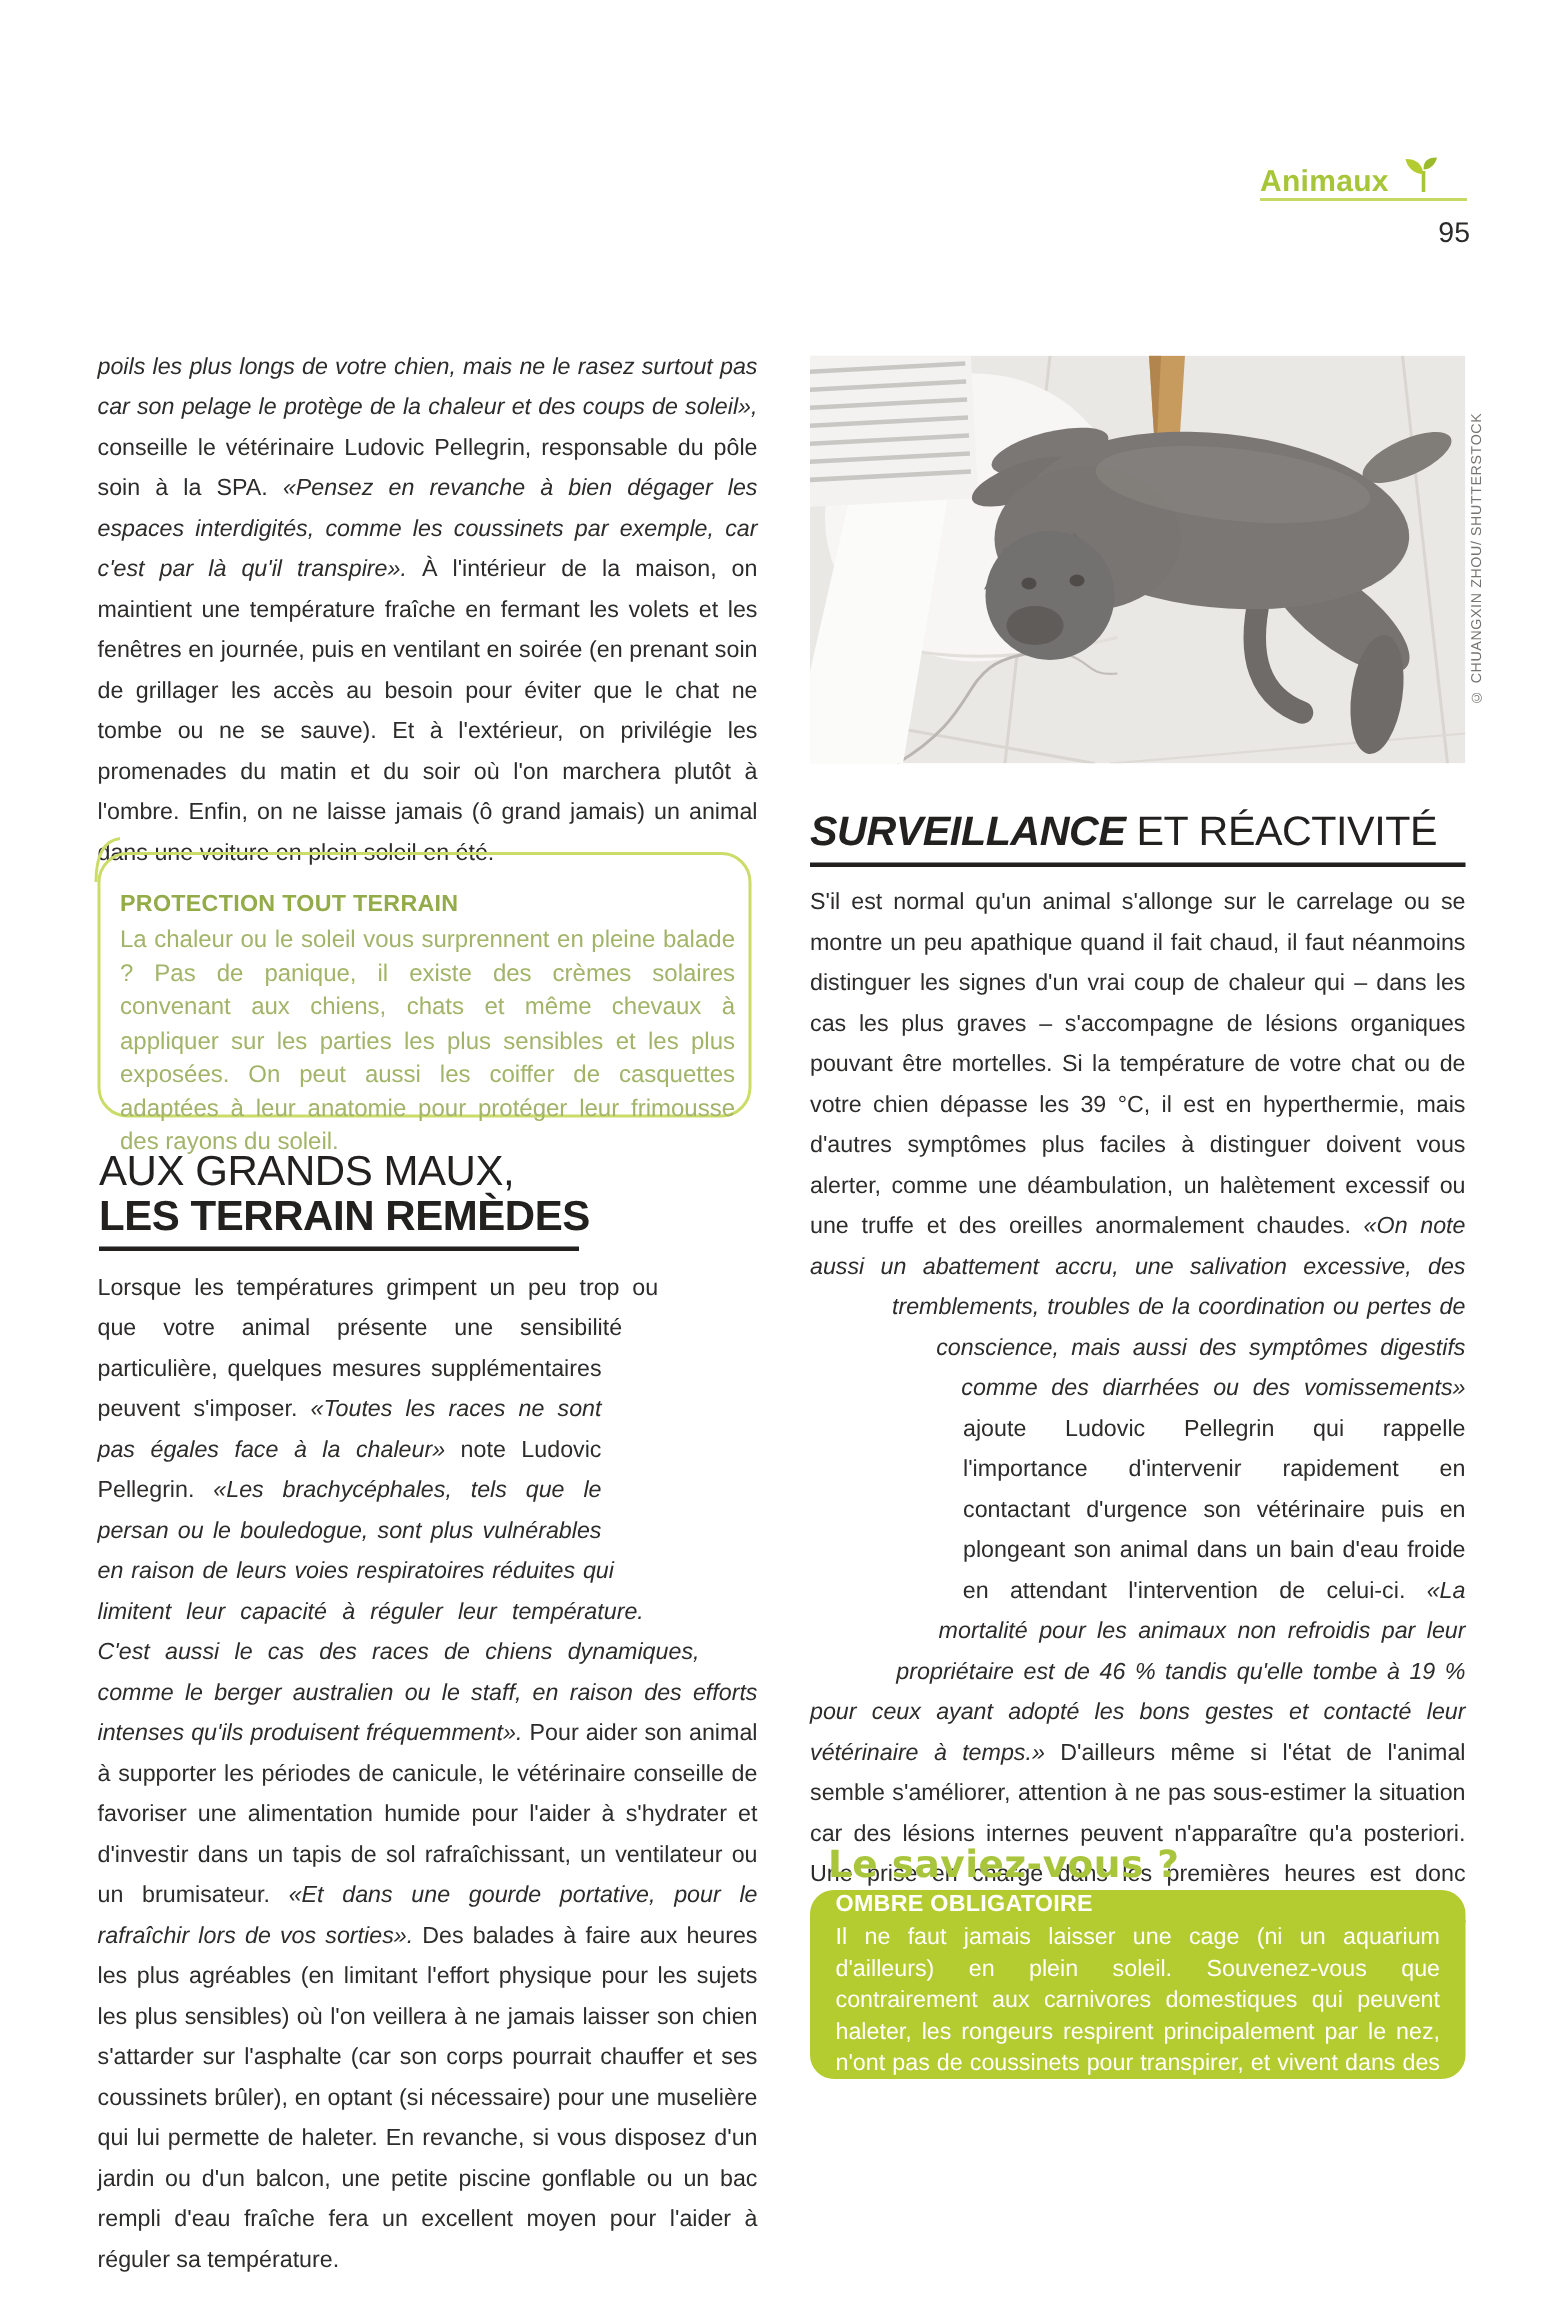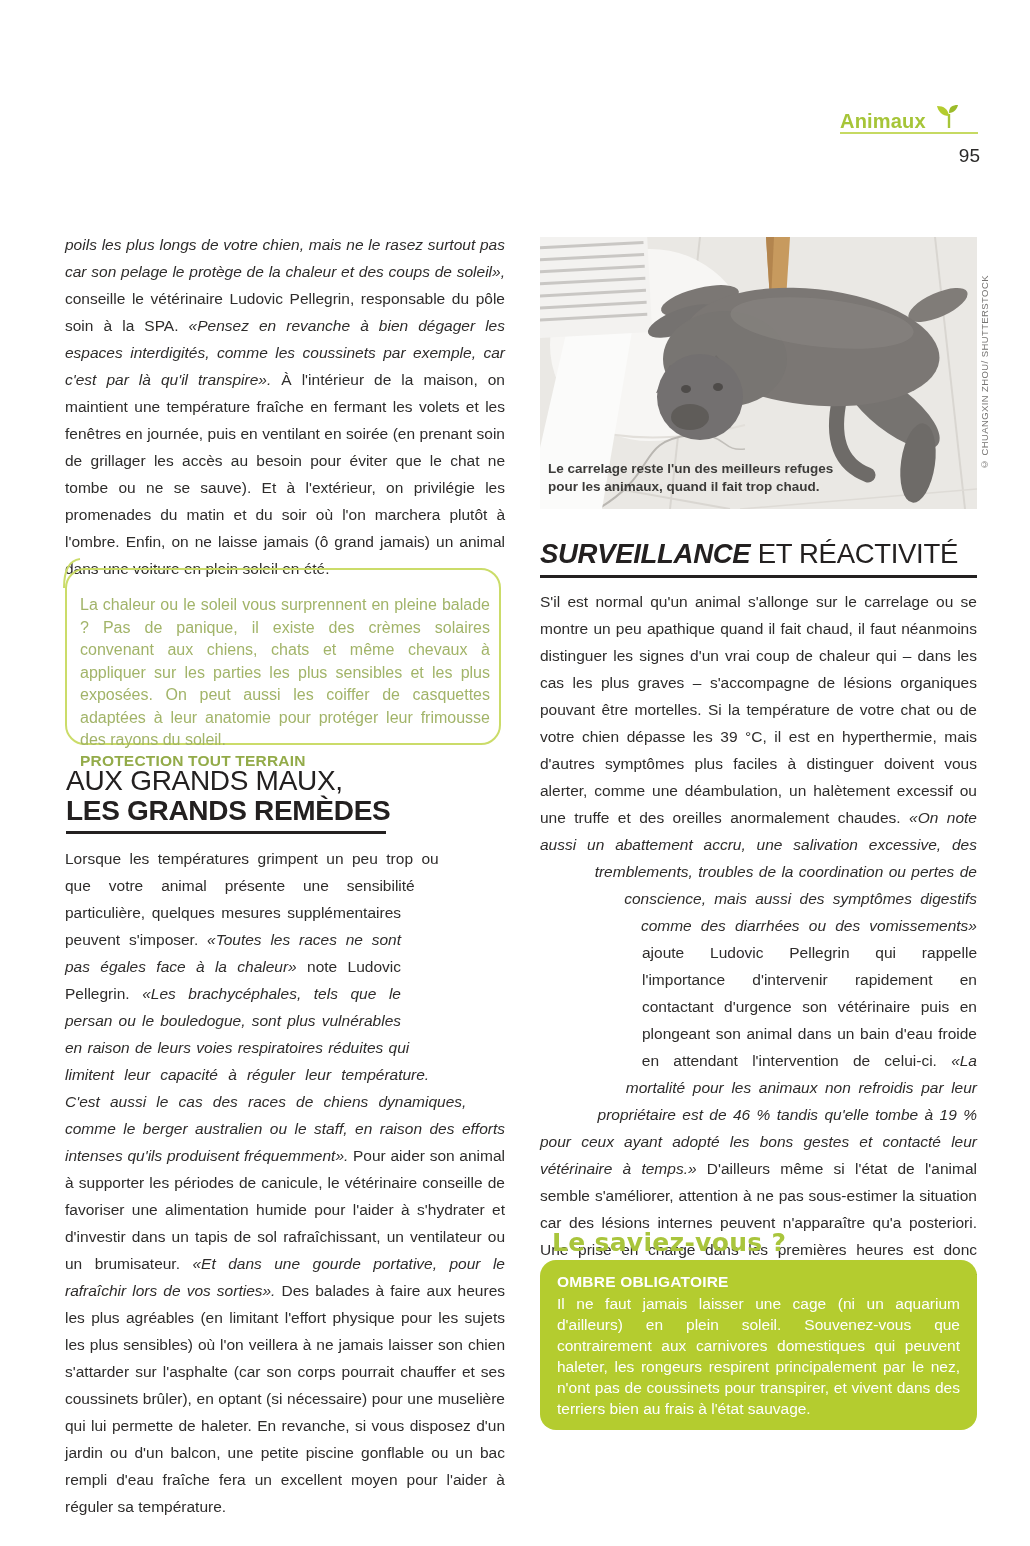--- a/index.html
+++ b/index.html
@@ -49,22 +49,22 @@
   #h-right{position:absolute;left:540px;top:538px;width:437px;font-size:27.5px;color:#232020;letter-spacing:-.3px;}
   #h-right .b{font-weight:bold;font-style:italic;}
   #h-right-rule{position:absolute;left:540px;top:575px;width:437px;height:3px;background:#232020;}
   
   #col-right{position:absolute;left:540px;top:588px;width:437px;}
   #wrap-right{float:left;width:102px;height:532px;
               shape-outside:circle(131px at -18px 406px);}
   
   #saviez-title{position:absolute;left:552px;top:1228px;font-size:25px;font-weight:bold;color:#a9c53c;
                 font-family:"DejaVu Sans", sans-serif;letter-spacing:.3px;}
-  #saviez-box{position:absolute;left:540px;top:1260px;width:437px;height:170px;background:#b4cc2f;
-              border-radius:16px;box-sizing:border-box;padding:13px 17px;}
+  #saviez-box{position:absolute;left:540px;top:1260px;width:437px;height:126px;background:#b4cc2f;
+              border-radius:16px;box-sizing:border-box;padding:1px 17px;}
   #saviez-heading{font-size:15.5px;font-weight:bold;color:#ffffff;letter-spacing:.2px;margin-bottom:2px;}
   #saviez-body{font-size:15.5px;line-height:21px;color:#ffffff;text-align:justify;}
 </style>
 </head>
 <body>
 
 <div id="page">
 
   <div id="header">
     <span class="brand">Animaux</span>
@@ -79,27 +79,27 @@
 
   <div id="col-left-p1" class="body-text">
     <span class="it">poils les plus longs de votre chien, mais ne le rasez surtout pas car son pelage le protège de la chaleur et des coups de soleil», </span><span>conseille le vétérinaire Ludovic Pellegrin, responsable du pôle soin à la SPA. </span><span class="it">«Pensez en revanche à bien dégager les espaces interdigités, comme les coussinets par exemple, car c'est par là qu'il transpire».</span><span> À l'intérieur de la maison, on maintient une température fraîche en fermant les volets et les fenêtres en journée, puis en ventilant en soirée (en prenant soin de grillager les accès au besoin pour éviter que le chat ne tombe ou ne se sauve). Et à l'extérieur, on privilégie les promenades du matin et du soir où l'on marchera plutôt à l'ombre. Enfin, on ne laisse jamais (ô grand jamais) un animal dans une voiture en plein soleil en été.</span>
   </div>
 
   <div id="bon-box"></div>
   <svg id="bon-hook" width="22" height="34" viewBox="0 0 22 34">
     <path d="M20 3 Q4 5 4 32" stroke="#cbdc69" stroke-width="2" fill="none"></path>
   </svg>
   <div id="bon-content">
+    <div id="bon-heading">PROTECTION TOUT TERRAIN</div>
     <div id="bon-body">La chaleur ou le soleil vous surprennent en pleine balade ? Pas de panique, il existe des crèmes solaires convenant aux chiens, chats et même chevaux à appliquer sur les parties les plus sensibles et les plus exposées. On peut aussi les coiffer de casquettes adaptées à leur anatomie pour protéger leur frimousse des rayons du soleil.</div>
-    <div id="bon-heading">PROTECTION TOUT TERRAIN</div>
   </div>
 
   <div id="h-left">
     <div class="l1">AUX GRANDS MAUX,</div>
-    <div class="l2">LES GRANDS REMÈDES</div>
+    <div class="l2">LES TERRAIN REMÈDES</div>
   </div>
   <div id="h-left-rule"></div>
 
   <div id="col-left-p2" class="body-text">
     <div id="wrap-left"></div>
     <span>Lorsque les températures grimpent un peu trop ou que votre animal présente une sensibilité particulière, quelques mesures supplémentaires peuvent s'imposer. </span><span class="it">«Toutes les races ne sont pas égales face à la chaleur»</span><span> note Ludovic Pellegrin. </span><span class="it">«Les brachycéphales, tels que le persan ou le bouledogue, sont plus vulnérables en raison de leurs voies respiratoires réduites qui limitent leur capacité à réguler leur température. C'est aussi le cas des races de chiens dynamiques, comme le berger australien ou le staff, en raison des efforts intenses qu'ils produisent fréquemment».</span><span> Pour aider son animal à supporter les périodes de canicule, le vétérinaire conseille de favoriser une alimentation humide pour l'aider à s'hydrater et d'investir dans un tapis de sol rafraîchissant, un ventilateur ou un brumisateur. </span><span class="it">«Et dans une gourde portative, pour le rafraîchir lors de vos sorties».</span><span> Des balades à faire aux heures les plus agréables (en limitant l'effort physique pour les sujets les plus sensibles) où l'on veillera à ne jamais laisser son chien s'attarder sur l'asphalte (car son corps pourrait chauffer et ses coussinets brûler), en optant (si nécessaire) pour une muselière qui lui permette de haleter. En revanche, si vous disposez d'un jardin ou d'un balcon, une petite piscine gonflable ou un bac rempli d'eau fraîche fera un excellent moyen pour l'aider à réguler sa température.</span>
   </div>
 
   <div id="photo">
     <svg width="437" height="272" viewBox="0 0 437 272">
@@ -145,22 +145,20 @@
         <ellipse cx="282" cy="86" rx="92" ry="24" fill="#8a8683" opacity="0.55" transform="rotate(6 282 86)"></ellipse>
         <polygon points="130,128 116,156 144,148" fill="#6f6c69"></polygon>
         <polygon points="176,118 194,138 166,140" fill="#6f6c69"></polygon>
         <circle cx="160" cy="160" r="43" fill="#737070"></circle>
         <ellipse cx="150" cy="180" rx="19" ry="13" fill="#5f5c59"></ellipse>
         <ellipse cx="146" cy="152" rx="5" ry="4" fill="#4e4b49"></ellipse>
         <ellipse cx="178" cy="150" rx="5" ry="4" fill="#4e4b49"></ellipse>
       </g>
     </svg>
   </div>
-  <div id="photo-caption">Le carrelage reste l'un des meilleurs refuges
-pour les animaux, quand il fait trop chaud.</div>
   <div id="photo-credit">© CHUANGXIN ZHOU/ SHUTTERSTOCK</div>
 
   <div id="h-right">
     <span class="b">SURVEILLANCE</span><span> ET RÉACTIVITÉ</span>
   </div>
   <div id="h-right-rule"></div>
 
   <div id="col-right" class="body-text">
     <div id="wrap-right"></div>
     <span>S'il est normal qu'un animal s'allonge sur le carrelage ou se montre un peu apathique quand il fait chaud, il faut néanmoins distinguer les signes d'un vrai coup de chaleur qui – dans les cas les plus graves – s'accompagne de lésions organiques pouvant être mortelles. Si la température de votre chat ou de votre chien dépasse les 39 °C, il est en hyperthermie, mais d'autres symptômes plus faciles à distinguer doivent vous alerter, comme une déambulation, un halètement excessif ou une truffe et des oreilles anormalement chaudes. </span><span class="it">«On note aussi un abattement accru, une salivation excessive, des tremblements, troubles de la coordination ou pertes de conscience, mais aussi des symptômes digestifs comme des diarrhées ou des vomissements»</span><span> ajoute Ludovic Pellegrin qui rappelle l'importance d'intervenir rapidement en contactant d'urgence son vétérinaire puis en plongeant son animal dans un bain d'eau froide en attendant l'intervention de celui-ci. </span><span class="it">«La mortalité pour les animaux non refroidis par leur propriétaire est de 46 % tandis qu'elle tombe à 19 % pour ceux ayant adopté les bons gestes et contacté leur vétérinaire à temps.»</span><span> D'ailleurs même si l'état de l'animal semble s'améliorer, attention à ne pas sous-estimer la situation car des lésions internes peuvent n'apparaître qu'a posteriori. Une prise en charge dans les premières heures est donc décisive pour limiter les effets de l'affection sur ses organes et améliorer son pronostic vital. ■</span>

